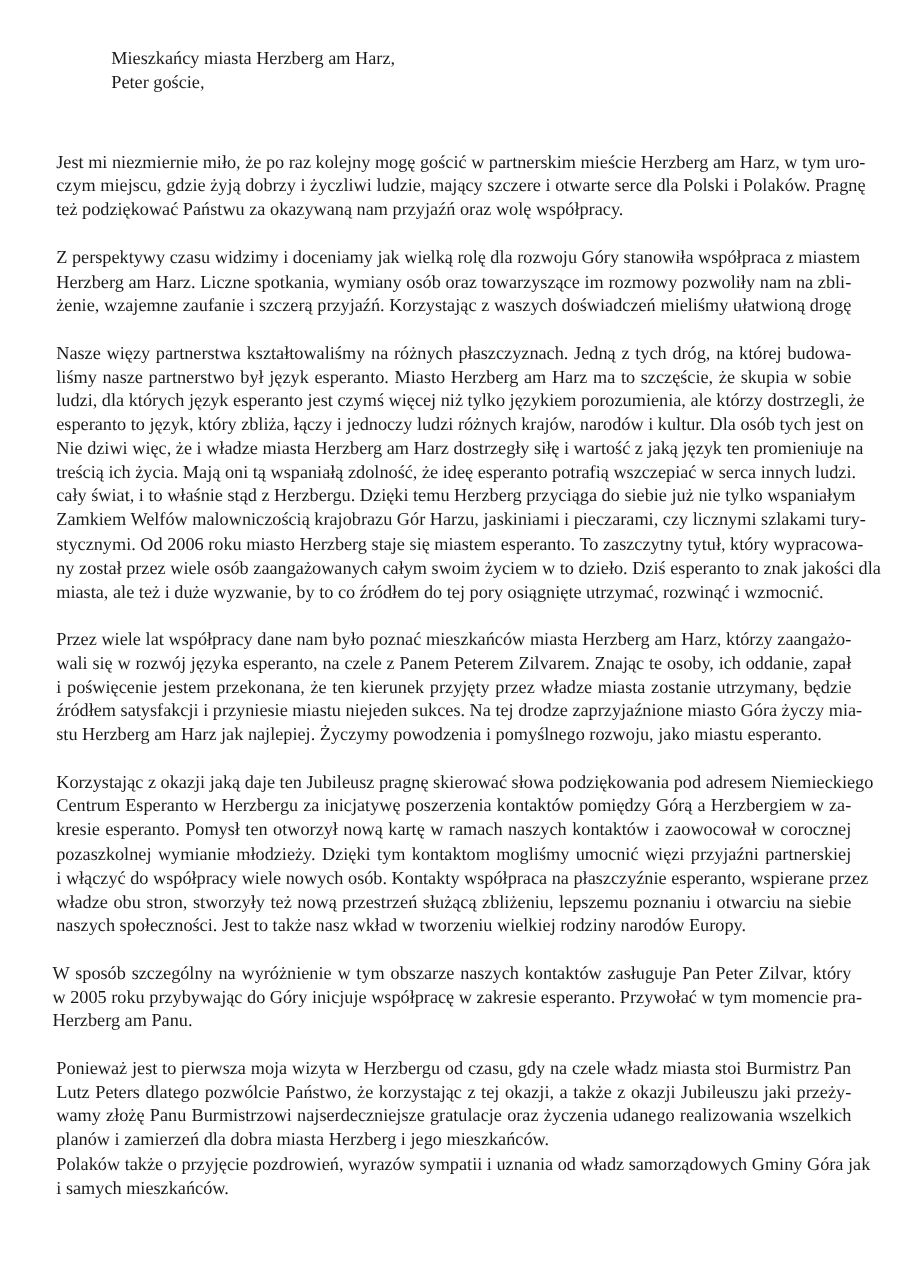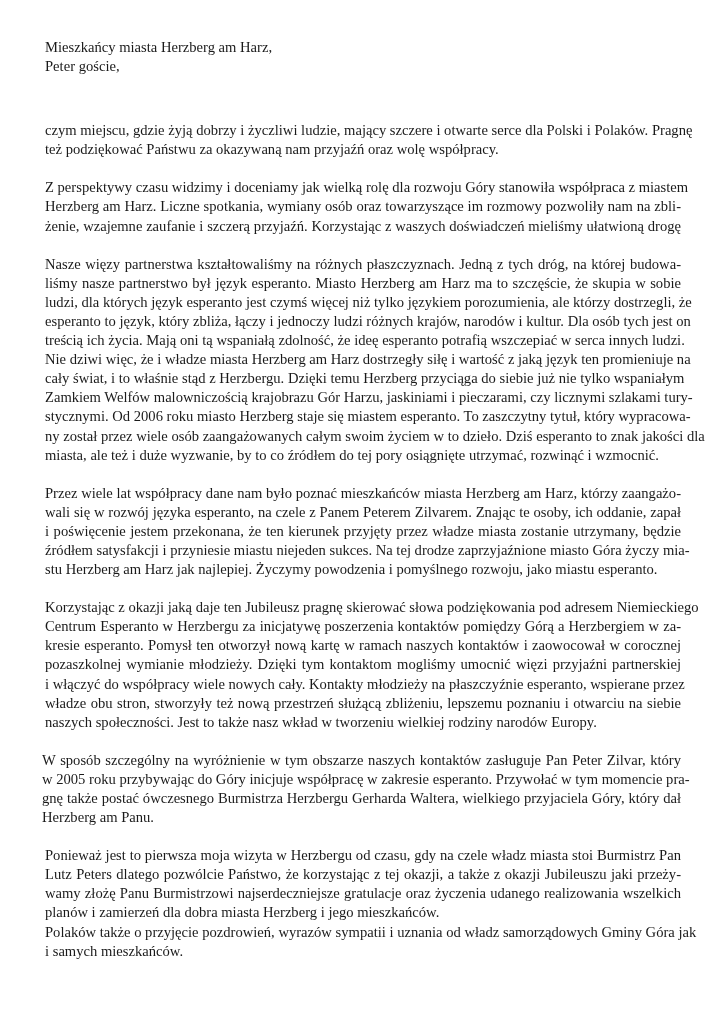--- a/index.html
+++ b/index.html
@@ -4,85 +4,85 @@
 <style>
   html, body { margin: 0; padding: 0; background: #ffffff; }
   body { width: 725px; height: 1024px; position: relative; overflow: hidden; }
   .page {
     position: absolute; left: 45px; top: 38px; width: 636px;
     font-family: "Liberation Serif", "DejaVu Serif", serif;
     font-size: 14.6px; line-height: 19.1px; color: #1a1a1a;
   }
   .line { display: block; white-space: nowrap; text-align: justify; text-align-last: justify; height: 19.1px; }
   .line.last { text-align-last: left; }
-  .salutation .line { text-align-last: left; }
+  .salutation .line { text-align-last: left; margin-left: 44px; }
   .para { margin: 0; }
   .gap-big { height: 45px; }
   .gap { height: 19px; }
   .para.outdent { margin-left: -3px; }
 </style>
 </head>
 <body>
 
 <div class="page">
   <div class="salutation">
     <span class="line">Mieszkańcy miasta Herzberg am Harz,</span>
     <span class="line">Peter goście,</span>
   </div>
 
   <div class="gap-big"></div>
 
   <div id="paras">
       <div class="para">
+        <span class="line">Jest mi niezmiernie miło, że po raz kolejny mogę gościć w partnerskim mieście Herzberg am Harz, w tym uro-</span>
         <span class="line">czym miejscu, gdzie żyją dobrzy i życzliwi  ludzie, mający szczere i otwarte serce dla Polski i Polaków. Pragnę</span>
         <span class="line last">też podziękować Państwu za okazywaną nam przyjaźń oraz wolę współpracy.</span>
       </div>
       <div class="gap"></div>
       <div class="para">
         <span class="line">Z perspektywy czasu widzimy i doceniamy jak wielką rolę dla rozwoju Góry stanowiła współpraca  z miastem</span>
         <span class="line">Herzberg am Harz. Liczne spotkania, wymiany osób oraz towarzyszące im rozmowy pozwoliły nam na zbli-</span>
         <span class="line">żenie, wzajemne zaufanie i szczerą przyjaźń. Korzystając z waszych doświadczeń mieliśmy ułatwioną drogę</span>
       </div>
       <div class="gap"></div>
       <div class="para">
         <span class="line">Nasze więzy partnerstwa kształtowaliśmy na różnych płaszczyznach. Jedną z tych dróg, na której budowa-</span>
         <span class="line">liśmy nasze partnerstwo był język esperanto. Miasto Herzberg am Harz ma to szczęście, że skupia w sobie</span>
         <span class="line">ludzi, dla których język esperanto jest czymś więcej niż tylko językiem porozumienia, ale którzy dostrzegli, że</span>
         <span class="line">esperanto to język, który zbliża, łączy i jednoczy ludzi różnych krajów, narodów i kultur. Dla osób tych jest on</span>
+        <span class="line">Nie dziwi więc, że i władze miasta Herzberg am Harz dostrzegły siłę i wartość z jaką język ten promieniuje na</span>
         <span class="line">treścią ich życia. Mają oni tą wspaniałą zdolność, że ideę esperanto potrafią wszczepiać w serca innych ludzi.</span>
-        <span class="line">Nie dziwi więc, że i władze miasta Herzberg am Harz dostrzegły siłę i wartość z jaką język ten promieniuje na</span>
         <span class="line">cały świat, i to właśnie stąd z Herzbergu. Dzięki temu Herzberg przyciąga do siebie już nie tylko wspaniałym</span>
         <span class="line">Zamkiem Welfów malowniczością krajobrazu Gór Harzu, jaskiniami i pieczarami, czy licznymi szlakami tury-</span>
         <span class="line">stycznymi. Od 2006 roku miasto Herzberg staje się miastem esperanto. To zaszczytny tytuł, który wypracowa-</span>
         <span class="line">ny został przez wiele osób zaangażowanych całym swoim życiem w to dzieło. Dziś esperanto to znak jakości dla</span>
         <span class="line last">miasta, ale też i duże wyzwanie, by to co źródłem do tej pory osiągnięte utrzymać, rozwinąć i wzmocnić.</span>
       </div>
       <div class="gap"></div>
       <div class="para">
         <span class="line">Przez wiele lat współpracy dane nam było poznać mieszkańców miasta Herzberg am Harz, którzy zaangażo-</span>
         <span class="line">wali się w rozwój języka esperanto, na czele z Panem Peterem Zilvarem. Znając te osoby, ich oddanie, zapał</span>
         <span class="line">i poświęcenie jestem przekonana, że ten kierunek przyjęty przez władze miasta zostanie utrzymany, będzie</span>
         <span class="line">źródłem satysfakcji i przyniesie miastu niejeden sukces. Na tej drodze zaprzyjaźnione miasto Góra życzy mia-</span>
         <span class="line last">stu Herzberg am Harz jak najlepiej. Życzymy powodzenia i pomyślnego rozwoju, jako miastu esperanto.</span>
       </div>
       <div class="gap"></div>
       <div class="para">
         <span class="line">Korzystając z okazji jaką daje ten Jubileusz pragnę skierować słowa podziękowania pod adresem Niemieckiego</span>
         <span class="line">Centrum Esperanto w Herzbergu za inicjatywę poszerzenia kontaktów pomiędzy Górą a Herzbergiem w za-</span>
         <span class="line">kresie esperanto. Pomysł ten otworzył nową kartę w ramach naszych kontaktów i zaowocował w corocznej</span>
         <span class="line">pozaszkolnej wymianie młodzieży. Dzięki tym kontaktom mogliśmy umocnić więzi przyjaźni partnerskiej</span>
-        <span class="line">i włączyć do współpracy wiele nowych cały. Kontakty młodzieży na płaszczyźnie esperanto, wspierane przez</span>
+        <span class="line">i włączyć do współpracy wiele nowych osób. Kontakty współpraca na płaszczyźnie esperanto, wspierane przez</span>
         <span class="line">władze obu stron, stworzyły też nową przestrzeń służącą zbliżeniu, lepszemu poznaniu  i otwarciu na siebie</span>
         <span class="line last">naszych społeczności. Jest to także nasz wkład w tworzeniu wielkiej rodziny narodów Europy.</span>
       </div>
       <div class="gap"></div>
       <div class="para outdent">
         <span class="line">W sposób szczególny na wyróżnienie w tym obszarze naszych kontaktów zasługuje Pan Peter Zilvar, który</span>
         <span class="line">w 2005 roku przybywając do Góry inicjuje współpracę w zakresie esperanto. Przywołać w tym momencie pra-</span>
-        <span class="line">gnę także postać ówczesnego Burmistrza Herzbergu Gerharda Waltera, wielkiego przyjaciela Góry, który dał</span>
         <span class="line last">Herzberg am Panu.</span>
       </div>
       <div class="gap"></div>
       <div class="para">
         <span class="line">Ponieważ jest to pierwsza moja wizyta w Herzbergu od czasu, gdy na czele władz miasta stoi Burmistrz Pan</span>
         <span class="line">Lutz Peters dlatego pozwólcie Państwo, że korzystając      z tej okazji, a także z okazji Jubileuszu jaki przeży-</span>
         <span class="line">wamy złożę Panu Burmistrzowi najserdeczniejsze gratulacje oraz życzenia udanego realizowania wszelkich</span>
         <span class="line last">planów i zamierzeń dla dobra miasta Herzberg i jego mieszkańców.</span>
         <span class="line">Polaków także o przyjęcie pozdrowień, wyrazów sympatii i uznania od władz samorządowych Gminy Góra jak</span>
         <span class="line last">i samych mieszkańców.</span>

